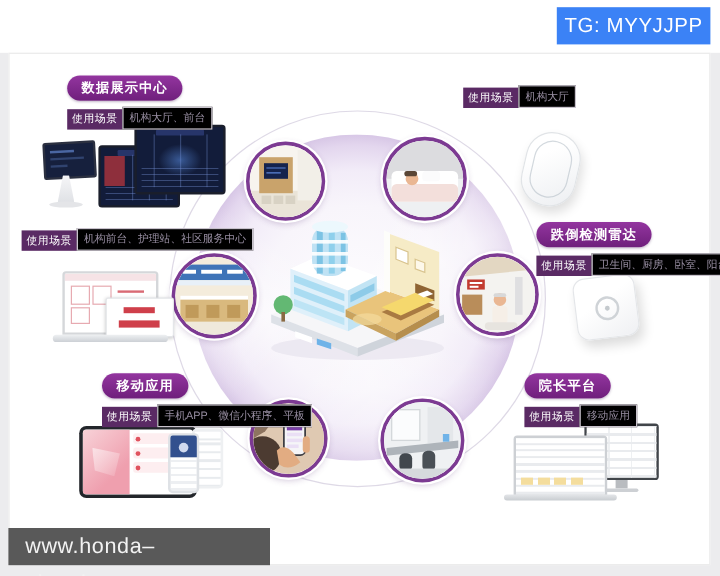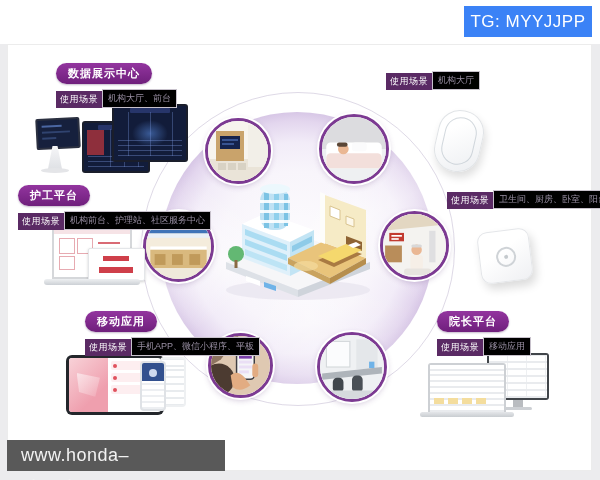--- a/index.html
+++ b/index.html
@@ -259,27 +259,27 @@
       <span class="scene-val">机构大厅、前台</span>
     </div>
   </div>
   <div class="section" id="sec-vital">
     <div class="scene-row">
       <span class="scene-tag">使用场景</span>
       <span class="scene-val">机构大厅</span>
     </div>
   </div>
   <div class="section" id="sec-caregiver">
-    <div class="pill">护工平台</div>
     <div class="scene-row">
       <span class="scene-tag">使用场景</span>
       <span class="scene-val">机构前台、护理站、社区服务中心</span>
     </div>
   </div>
   <div class="section" id="sec-fall">
+    <div class="pill">跌倒检测雷达</div>
     <div class="scene-row">
       <span class="scene-tag">使用场景</span>
       <span class="scene-val">卫生间、厨房、卧室、阳台</span>
     </div>
   </div>
   <div class="section" id="sec-mobile">
     <div class="pill">移动应用</div>
     <div class="scene-row">
       <span class="scene-tag">使用场景</span>
       <span class="scene-val">手机APP、微信小程序、平板</span>

